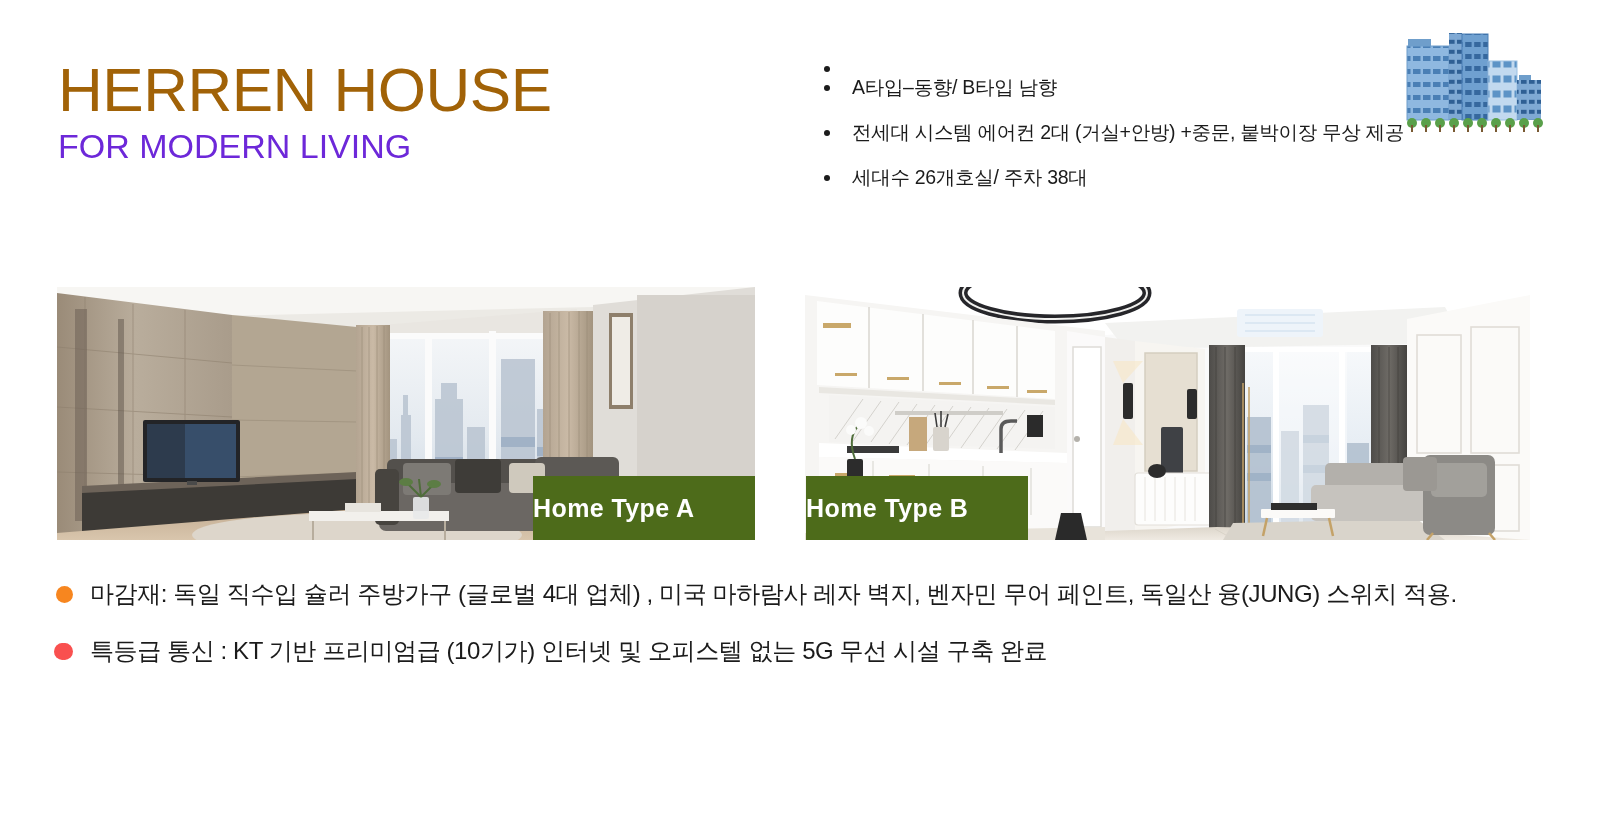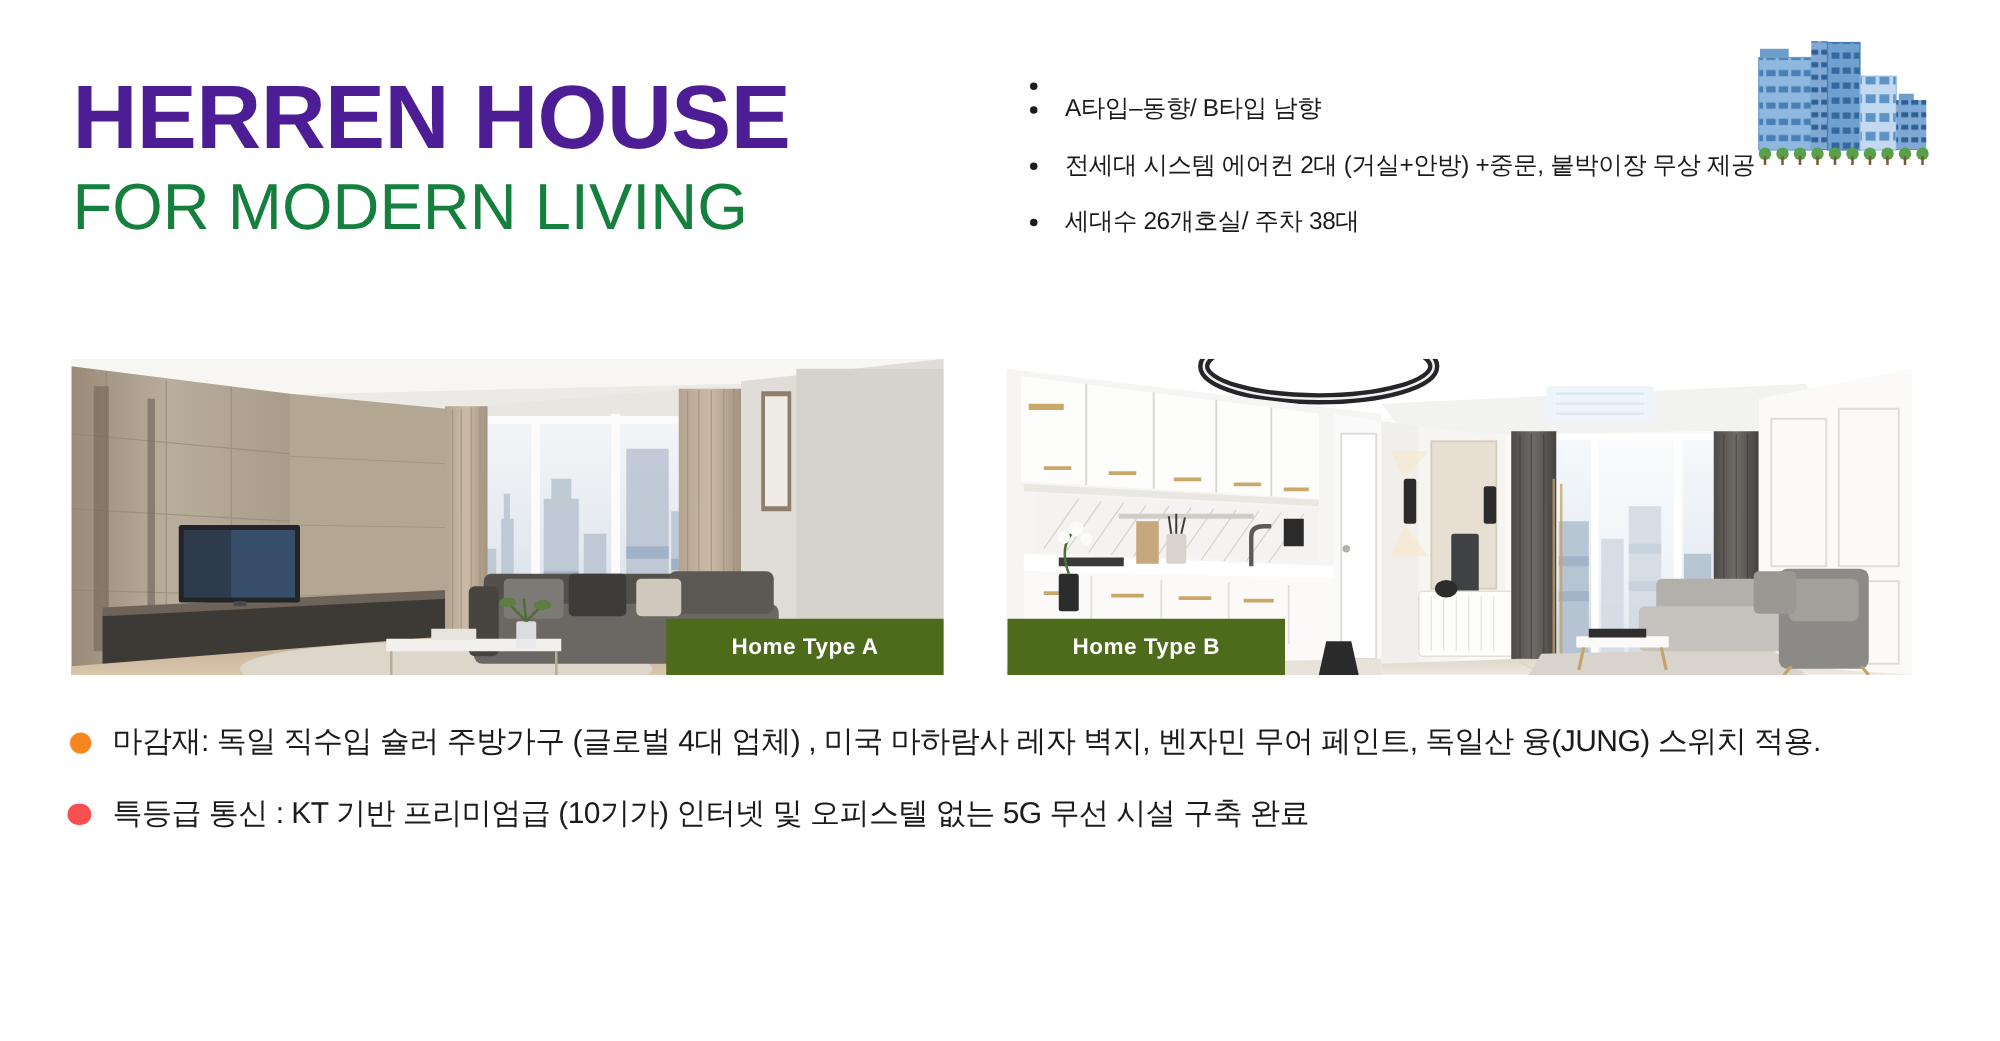--- a/index.html
+++ b/index.html
@@ -9,32 +9,32 @@
     height: 833px;
     background: #ffffff;
     font-family: "Liberation Sans", "DejaVu Sans", sans-serif;
     overflow: hidden;
     position: relative;
   }
 
   
   .brand-block { position: absolute; left: 58px; top: 58px; }
   .brand-title {
-    font-size: 72px;
-    font-weight: 700;
+    font-size: 62px;
+    font-weight: 400;
     letter-spacing: -0.5px;
-    color: #4c1d95;
+    color: #a16207;
     line-height: 1.02;
     white-space: nowrap;
   }
   .brand-subtitle {
-    font-size: 52px;
+    font-size: 34px;
     font-weight: 300;
     letter-spacing: 0px;
-    color: #15803d;
+    color: #6d28d9;
     line-height: 1.15;
     margin-top: 6px;
     white-space: nowrap;
   }
 
   
   .spec-list {
     position: absolute;
     left: 818px;
     top: 56px;
@@ -74,29 +74,29 @@
 
   
   .photo { position: absolute; top: 287px; overflow: hidden; }
   .photo-a { left: 57px; width: 698px; height: 253px; }
   .photo-b { left: 805px; width: 725px; height: 253px; }
   .photo-canvas { position: absolute; inset: 0; }
 
   .type-badge {
     position: absolute;
     bottom: 0;
-    height: 45px;
+    height: 64px;
     background: #4d6b1a;
     color: #ffffff;
-    font-size: 18px;
+    font-size: 25px;
     font-weight: 700;
     letter-spacing: 0.4px;
     display: flex;
     align-items: center;
-    justify-content: center;
+    justify-content: flex-start;
     z-index: 5;
   }
   .badge-a { right: 0; width: 222px; }
   .badge-b { left: 1px; width: 222px; }
 
   
   .feature-list {
     position: absolute;
     left: 52px;
     top: 578px;

